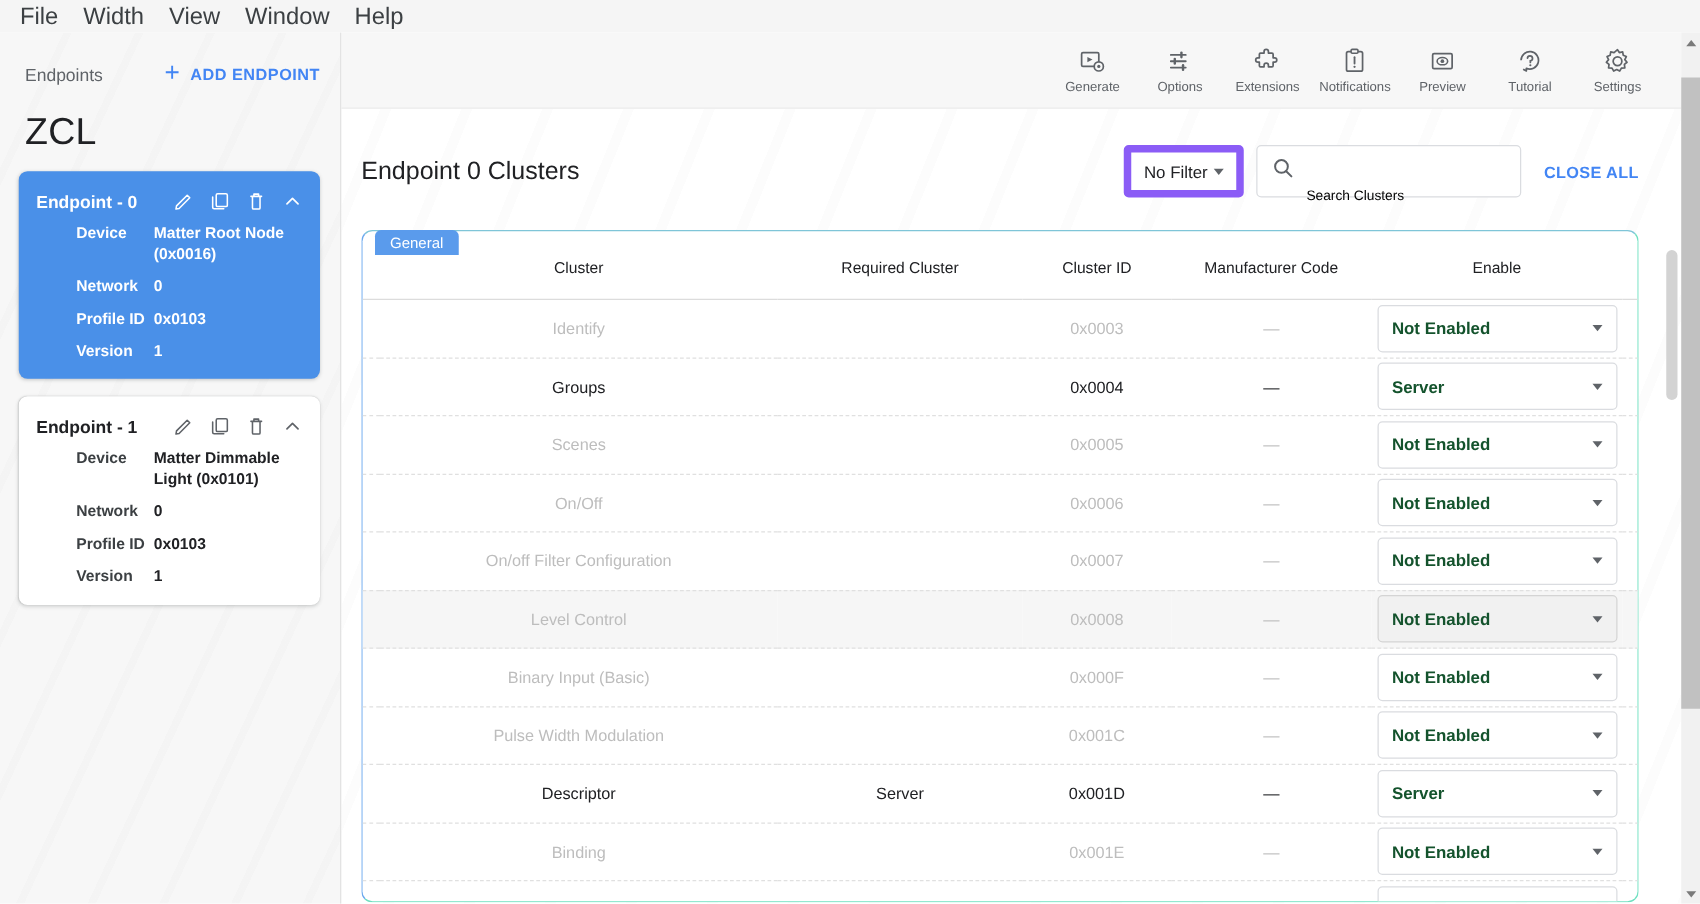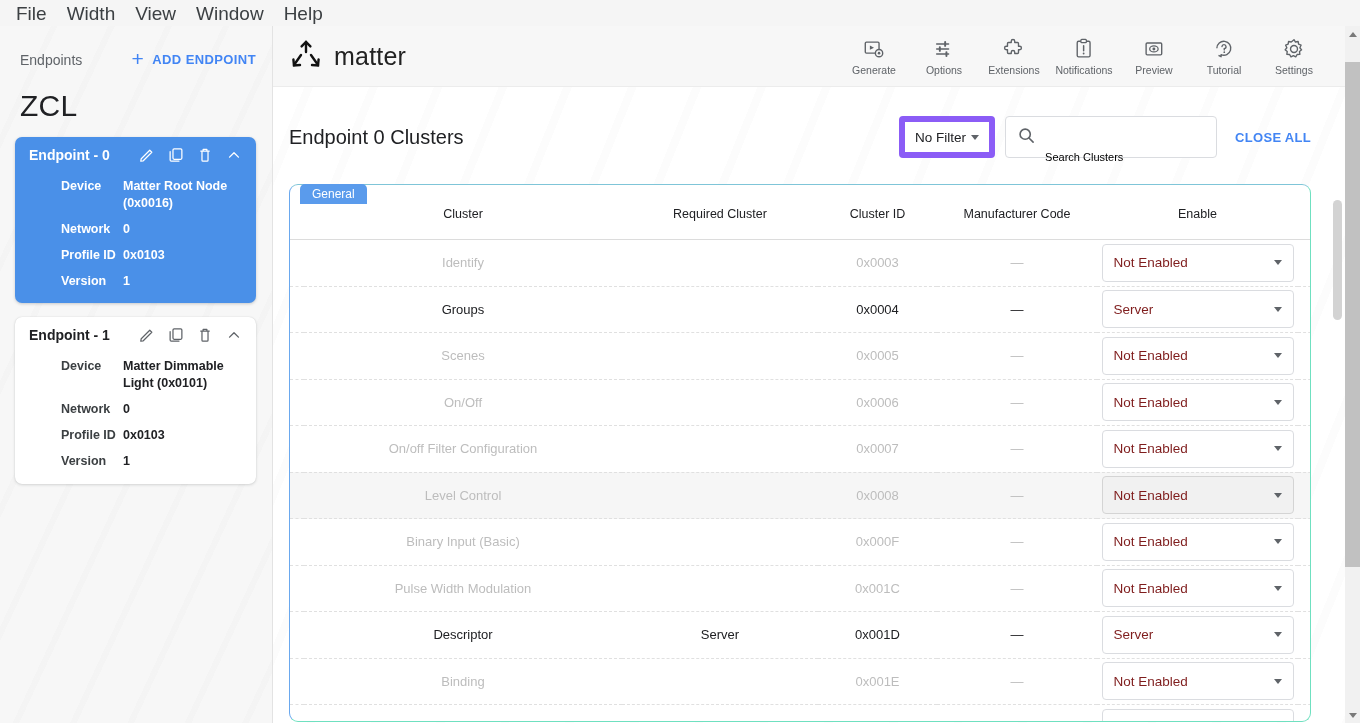--- a/index.html
+++ b/index.html
@@ -70,21 +70,21 @@
     border-radius: 7px;
     padding: 10px 14px 14px 14px;
     background: #ffffff;
     box-shadow: 0 1px 3px rgba(60,64,67,.18), 0 0 1px rgba(60,64,67,.2);
   }
   .ep-card.selected {
     background: #4a90e8;
     color: #ffffff;
     box-shadow: 0 1px 3px rgba(60,64,67,.25);
   }
-  .ep-card-head { display: flex; align-items: flex-start; height: 22px; gap: 26px; }
+  .ep-card-head { display: flex; align-items: flex-end; height: 22px; gap: 26px; }
   .ep-card-title { font-size: 14px; font-weight: 700; }
   .ep-card.selected .ep-card-title { color: #fff; }
   .ep-icons { margin-left: auto; display: flex; align-items: center; gap: 13px; }
   .ep-icons svg { display: block; }
   .ep-row { display: flex; margin-top: 9px; align-items: flex-start; line-height: 1.35; }
   .ep-key { width: 94px; flex: none; font-size: 12.5px; font-weight: 700; padding-left: 32px; }
   .ep-val { font-size: 12.5px; font-weight: 700; }
   .ep-card:not(.selected) .ep-key { color: #3c4043; }
   .ep-card:not(.selected) .ep-val { color: #202124; }
   .ep-card.selected .ep-key, .ep-card.selected .ep-val { color: #ffffff; }
@@ -223,21 +223,21 @@
 
   .sel {
     display: inline-flex; align-items: center;
     width: 192px; height: 38px;
     border: 1px solid #dadce0; border-radius: 4px;
     background: #fff;
     padding: 0 11px;
     cursor: pointer;
   }
   tr.hovered .sel { background: #f1f1f1; border-color: #d4d4d4; }
-  .sel-text { font-size: 13.5px; color: #7f1d1d; }
+  .sel-text { font-size: 13.5px; color: #14532d; font-weight: bold; }
   .sel .caret { border-top-color: #5f6368; }
 
   
   #win-scrollbar {
     position: absolute; top: 26px; right: 0; width: 15px; height: 697px;
     background: #f1f1f1; z-index: 50;
   }
   #win-thumb {
     position: absolute; top: 36px; left: 0; width: 15px; height: 505px;
     background: #c1c1c1;
@@ -368,35 +368,20 @@
           <span class="ep-val">1</span>
         </div>
       </div>
     </div>
 </div>
 
 <div id="main">
   <div id="main-texture"></div>
 
   <div id="topbar">
-    <div id="brand">
-      <span>
-        <svg width="34" height="30" viewBox="0 0 34 30">
-          <g stroke="#111" stroke-width="2.4" fill="none" stroke-linecap="round">
-            <path d="M17 3 L17 13"></path>
-            <path d="M12.6 7.4 L17 3 L21.4 7.4"></path>
-            <path d="M5 26 L12 16"></path>
-            <path d="M4.4 20.4 L5 26.4 L11 26"></path>
-            <path d="M29 26 L22 16"></path>
-            <path d="M29.6 20.4 L29 26.4 L23 26"></path>
-          </g>
-        </svg>
-      </span>
-      <span id="brand-name">matter</span>
-    </div>
     <div id="toolbar">
         <div class="tool-btn">
           <span>
             <svg width="22" height="22" viewBox="0 0 24 24">
               <rect x="2.5" y="4.5" width="15" height="12" rx="1.2" fill="none" stroke="#5f6368" stroke-width="1.5"></rect>
               <path d="M7.5 8.2 L12 10.5 L7.5 12.8 Z" fill="#5f6368"></path>
               <circle cx="17.5" cy="16.5" r="4" fill="#f7f7f7" stroke="#5f6368" stroke-width="1.5"></circle>
               <circle cx="17.5" cy="16.5" r="1.4" fill="#5f6368"></circle>
             </svg>
           </span>

